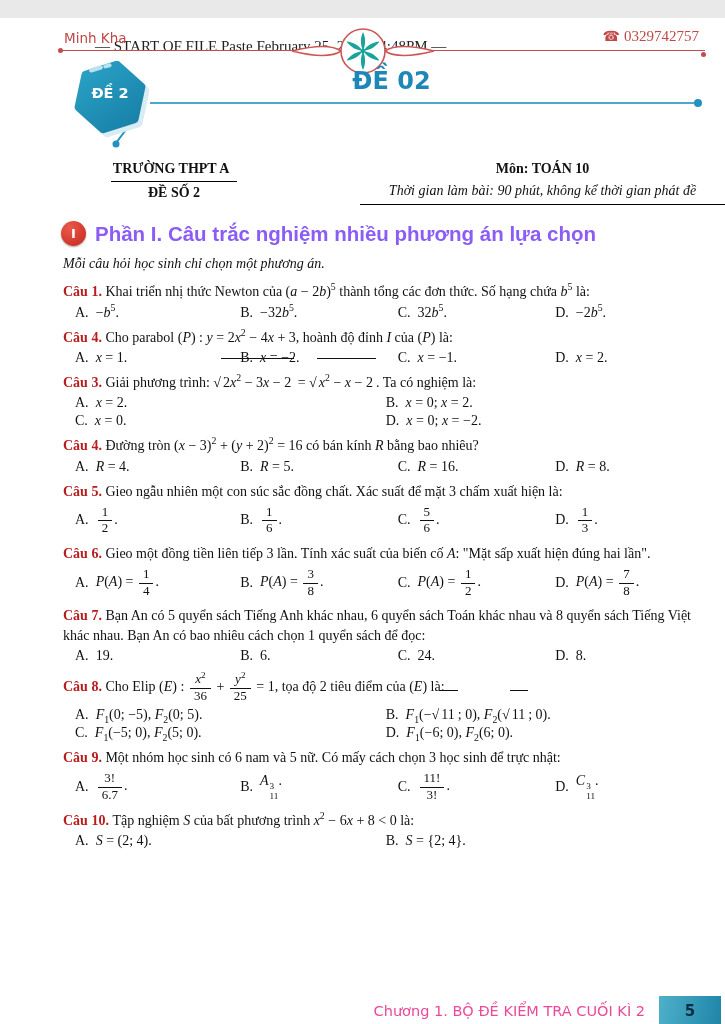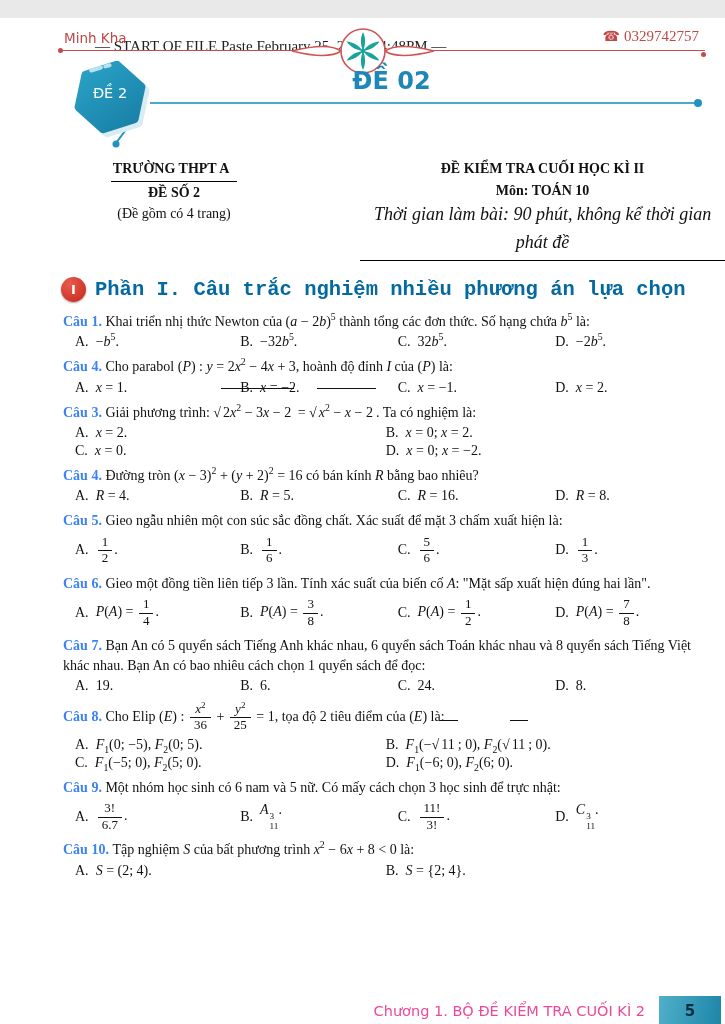--- a/index.html
+++ b/index.html
@@ -17,46 +17,46 @@
     font-size:13.5px;color:#c04848;}
   .phone{position:absolute;right:26px;top:10px;font-size:15px;color:#c04848;display:flex;align-items:center;gap:4px;}
   .phone-icon{font-size:14px;line-height:1;}
   .ornament{position:absolute;left:50%;transform:translateX(-50%);top:5px;}
   
   .start-line{margin:20px 0 0 95px;font-size:15px;color:#222;}
   
   .banner{position:relative;height:95px;margin-top:6px;}
   .banner svg{position:absolute;top:0;left:0;}
   .badge-label{position:absolute;left:80px;top:24px;width:60px;text-align:center;color:#fff;
-    font-family:"DejaVu Sans","Liberation Sans",sans-serif;font-weight:normal;font-size:14.5px;}
+    font-family:"DejaVu Sans","Liberation Sans",sans-serif;font-weight:bold;font-size:14.5px;}
   .banner-title{position:absolute;left:0;right:0;top:6px;text-align:center;padding-left:58px;
     font-family:"DejaVu Sans","Liberation Sans",sans-serif;font-weight:bold;font-size:24px;color:#1e87b8;}
   
   .info-row{display:flex;margin:2px 0 0 60px;gap:40px;}
   .school-block{width:230px;text-align:center;font-size:14px;line-height:1.55;}
   .school-line1{font-weight:bold;display:inline-block;border-bottom:1.4px solid #000;padding:0 8px 1px 2px;}
   .school-line2{font-weight:bold;}
   .exam-block{width:368px;margin-left:32px;text-align:center;font-size:14px;line-height:1.55;}
   .exam-line1{font-weight:bold;}
   .exam-line2{font-weight:bold;}
-  .exam-line3{font-style:italic;font-size:18px;border-bottom:1.4px solid #000;padding-bottom:3px;}
+  .exam-line3{font-style:italic;font-size:14px;border-bottom:1.4px solid #000;padding-bottom:3px;}
   
   .content{padding:0 24px 0 63px;}
   .section-header{display:flex;align-items:center;gap:9px;margin:16px 0 10px -2px;}
   .section-badge{width:25px;height:25px;border-radius:50%;flex:0 0 25px;
     background:radial-gradient(circle at 35% 28%,#ea5a4c,#c3271a);color:#fff;
     font-family:"DejaVu Sans","Liberation Sans",sans-serif;font-weight:bold;font-size:13px;
     display:flex;align-items:center;justify-content:center;box-shadow:0 1px 2px rgba(0,0,0,.35);}
-  .section-title{font-family:Liberation Mono, monospace;font-weight:bold;
-    font-size:20.5px;color:#0369a1;}
+  .section-title{font-family:Liberation Sans, sans-serif;font-weight:bold;
+    font-size:20.5px;color:#8b5cf6;}
   .instruction{font-style:italic;font-size:14px;margin:0 0 10px 0;}
   
   .question{margin-bottom:7px;}
   .q-body{margin:0 0 3px 0;font-size:14px;line-height:1.38;}
-  .q-label{font-weight:bold;color:#3b82f6;}
+  .q-label{font-weight:bold;color:#b91c1c;}
   .options{display:grid;padding-left:12px;column-gap:4px;row-gap:2px;font-size:14px;margin-bottom:4px;}
   .options.cols-4{grid-template-columns:1.05fr 1fr 1fr 0.95fr;}
   .options.cols-2{grid-template-columns:49% 51%;}
   .option{display:flex;align-items:center;}
   .opt-key{margin-right:7px;}
   
   i{font-style:italic;}
   sup{font-size:.7em;line-height:0;}
   sub{font-size:.7em;line-height:0;}
   .frac{display:inline-block;vertical-align:middle;text-align:center;line-height:1.12;font-size:13px;margin:1px 2px;}
@@ -129,35 +129,34 @@
       </g>
     </svg>
     <div class="badge-label">ĐỀ 2</div>
     <div class="banner-title">ĐỀ 02</div>
   </div>
 
   <div class="info-row">
     <div class="school-block">
       <div><span class="school-line1">TRƯỜNG THPT A</span></div>
       <div class="school-line2">ĐỀ SỐ 2</div>
-      <div>(Đề gồm có 4 trang)</div>
     </div>
     <div class="exam-block">
-      <div class="exam-line1">ĐỀ KIỂM TRA CUỐI HỌC KÌ II</div>
       <div class="exam-line2">Môn: TOÁN 10</div>
       <div class="exam-line3">Thời gian làm bài: 90 phút, không kể thời gian phát đề</div>
     </div>
   </div>
 
   <div class="content">
 
     <div class="section-header">
       <span class="section-badge">I</span>
       <span class="section-title">Phần I. Câu trắc nghiệm nhiều phương án lựa chọn</span>
     </div>
+    <div class="instruction">Mỗi câu hỏi học sinh chỉ chọn một phương án.</div>
 
     <main>
         <div class="question">
           <p class="q-body"><span class="q-label">Câu 1. </span><span>Khai triển nhị thức Newton của (<i>a</i> − 2<i>b</i>)<sup>5</sup> thành tổng các đơn thức. Số hạng chứa <i>b</i><sup>5</sup> là:</span></p>
           <div class="options cols-4">
             <div class="option">
               <span class="opt-key">A.</span>
               <span class="opt-val">−<i>b</i><sup>5</sup>.</span>
             </div>
             <div class="option">

